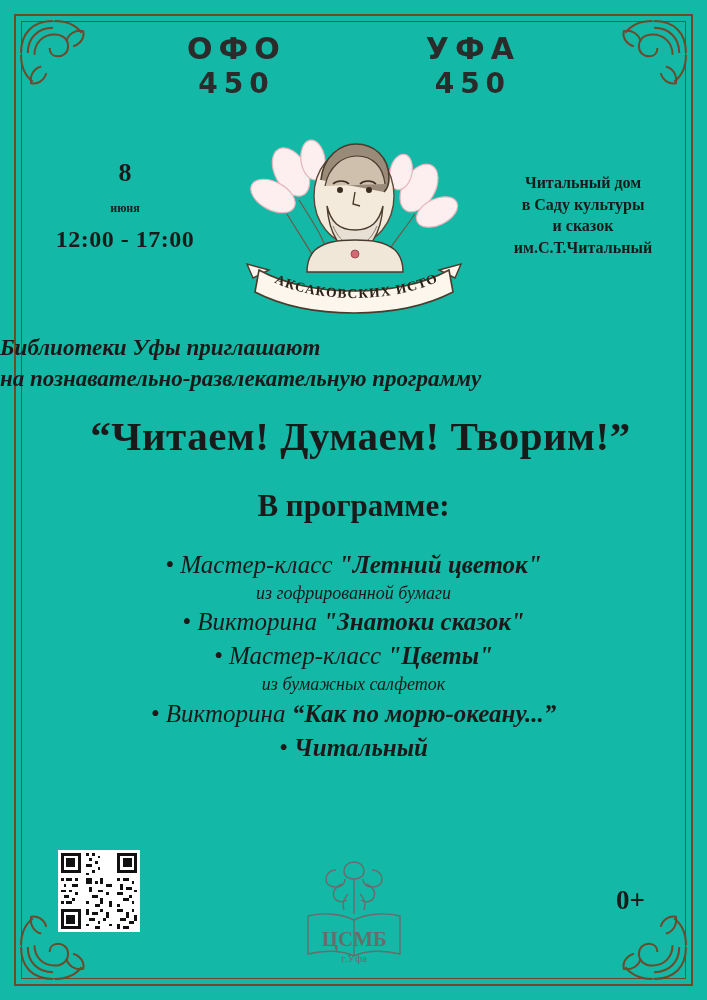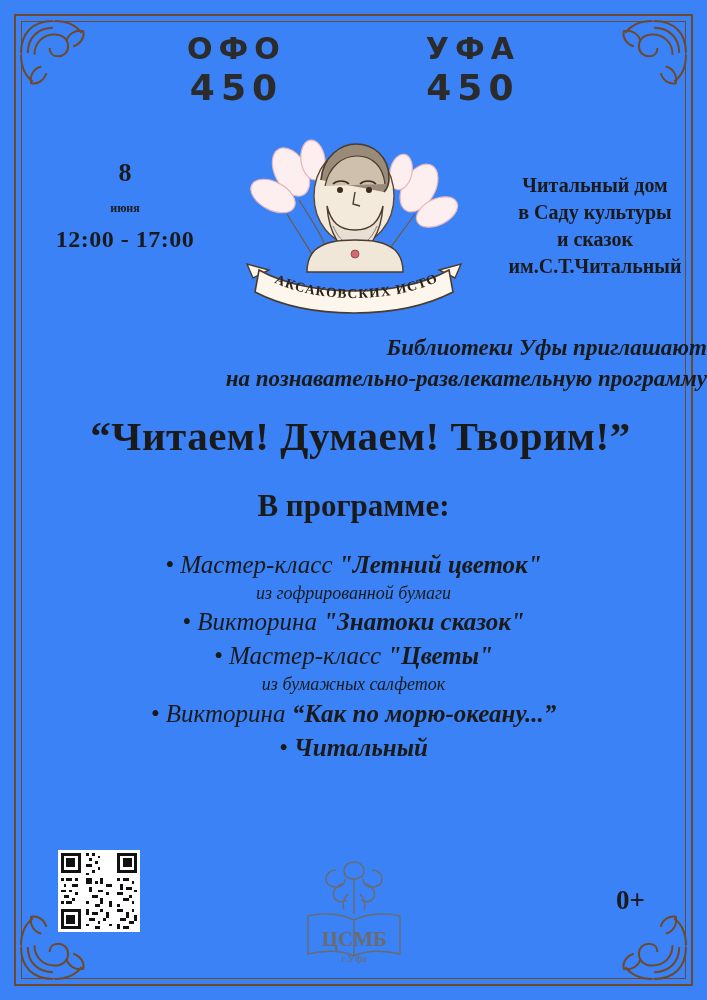--- a/index.html
+++ b/index.html
@@ -6,21 +6,21 @@
   body{
     width:707px;height:1000px;
     background:#fdf6ec;
     font-family:"Liberation Serif", serif;
     color:#1a1a1a;
     overflow:hidden;
     position:relative;
   }
   .poster{
     position:absolute;inset:0;
-    background:#3b82f6;
+    background:#14b8a6;
   }
   
   .frame{
     position:absolute;
     left:14px;top:14px;right:14px;bottom:14px;
     border:2px solid #6e4a2a;
     pointer-events:none;
   }
   .frame::after{
     content:"";
@@ -49,50 +49,50 @@
     text-align:center;
     color:#2b2b2b;
     font-family:"DejaVu Sans", sans-serif;
     line-height:1;
   }
   .logo-badge .l1{
     font-size:30px;letter-spacing:6px;font-weight:700;
     display:block;
   }
   .logo-badge .l2{
-    font-size:36px;letter-spacing:6px;font-weight:700;
+    font-size:28px;letter-spacing:6px;font-weight:700;
     display:block;margin-top:6px;
   }
 
   
   .head{
     position:absolute;top:130px;left:0;right:0;height:180px;
   }
   .date-block{
     position:absolute;left:30px;top:30px;width:190px;
     text-align:center;font-weight:700;
   }
   .date-block .day{font-size:26px;line-height:1;}
   .date-block .month{font-size:12px;margin-top:15px;}
   .date-block .time{font-size:24px;margin-top:10px;letter-spacing:0.5px;}
 
   .venue-block{
-    position:absolute;right:12px;top:42px;width:200px;
-    text-align:center;font-weight:700;font-size:20px;line-height:1.35;
+    position:absolute;right:24px;top:42px;width:200px;
+    text-align:center;font-weight:700;font-size:16px;line-height:1.35;
   }
 
   .emblem{
     position:absolute;left:50%;transform:translateX(-50%);
     top:0;width:250px;height:185px;
   }
   .emblem svg{display:block;width:100%;height:100%;}
 
   
   .invite{
-    position:absolute;top:332px;left:0;right:0;text-align:right;
+    position:absolute;top:332px;left:0;right:0;text-align:left;
   }
   .invite .ln{
     font-style:italic;font-weight:700;font-size:23px;line-height:1.35;
   }
   .title{
     position:absolute;top:412px;left:14px;right:0;text-align:center;
     font-size:41px;font-weight:700;letter-spacing:0.5px;
   }
   .subtitle{
     position:absolute;top:488px;left:0;right:0;text-align:center;

